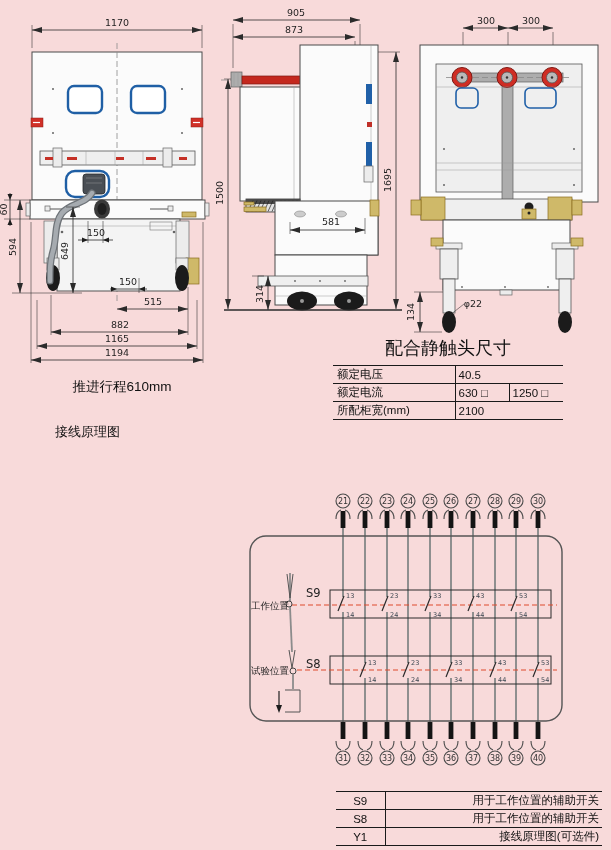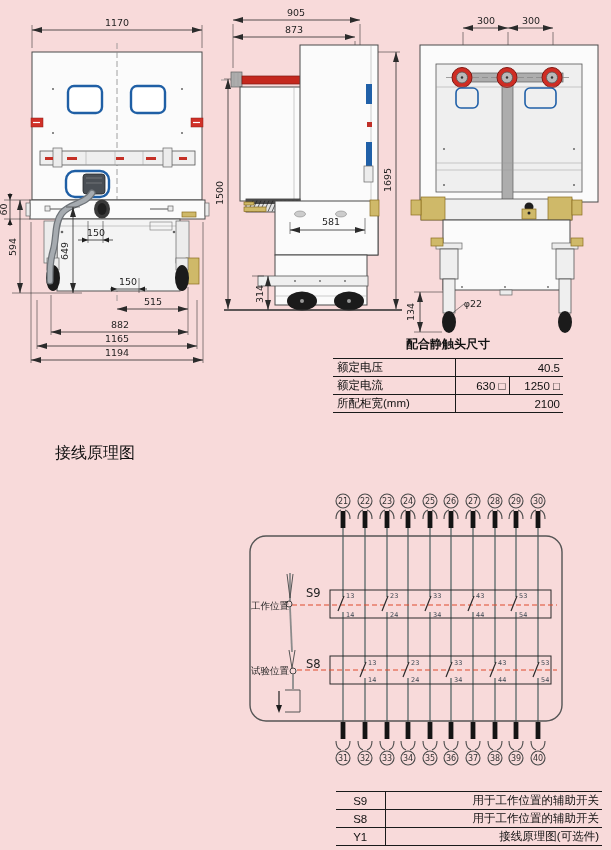--- a/index.html
+++ b/index.html
@@ -48,29 +48,29 @@
   .blade{stroke:#2b2b2b;stroke-width:1.2}
   .cn{font-size:6.5px;fill:#3d4852}
   .rdash{stroke:#dd4a2c;stroke-width:1.1;stroke-dasharray:5 3;fill:none}
   .mech{stroke:#8c8c8c;stroke-width:1.8}
   .mechT{stroke:#555;stroke-width:1;fill:none}
   .roller{fill:#f8dada;stroke:#444;stroke-width:1}
   .poslbl{font-size:9.5px;fill:#1f1f1f}
   .slbl{font-size:11.5px;fill:#1f1f1f}
   
   .caption-front{position:absolute;left:60px;top:378px;width:124px;text-align:center;font-size:13.5px;color:#111}
-  .caption-wiring{position:absolute;left:55px;top:443px;font-size:16px;color:#111}
+  .caption-wiring{position:absolute;left:55px;top:423px;font-size:13px;color:#111}
   
   .spec-table{position:absolute;left:333px;top:336px;width:230px}
-  .spec-table .ttl{text-align:center;font-size:12px;font-weight:bold;color:#111;margin-bottom:5px}
+  .spec-table .ttl{text-align:center;font-size:18px;font-weight:normal;color:#111;margin-bottom:5px}
   .spec-table table,.legend-table table{border-collapse:collapse;width:100%;font-size:11.5px;color:#111;table-layout:fixed}
   .spec-table td,.legend-table td{height:17px;padding:0 3px;border-top:1.4px solid #1a1a1a;overflow:hidden;white-space:nowrap}
   .spec-table tr.last td,.legend-table tr.last td{border-bottom:1.4px solid #1a1a1a}
   .spec-table td.lbl{text-align:left;padding-left:4px}
-  .spec-table td.val{text-align:right;border-left:1.4px solid #1a1a1a}
+  .spec-table td.val{text-align:left;border-left:1.4px solid #1a1a1a}
   .legend-table{position:absolute;left:336px;top:791px;width:266px}
   .legend-table td.code{text-align:center}
   .legend-table td.desc{text-align:right;border-left:1.4px solid #1a1a1a}
 </style>
 </head>
 <body>
 
 <div class="page">
 
 <svg width="611" height="850" viewBox="0 0 611 850">
@@ -513,20 +513,21 @@
           <circle class="tc" cx="516" cy="758" r="7"></circle>
           <text class="tn" x="516" y="761">39</text>
     <rect class="pin" x="535.6" y="722" width="4.8" height="17"></rect>
           <path class="sock" d="M536 750C533 749 531 746 531 741M540 750C543 749 545 746 545 741"></path>
           <circle class="tc" cx="538" cy="758" r="7"></circle>
           <text class="tn" x="538" y="761">40</text>
   </g>
 </g>
 </svg>
 
+<div class="caption-front">推进行程610mm</div>
 <div class="caption-wiring">接线原理图</div>
 
 <div class="spec-table">
   <div class="ttl">配合静触头尺寸</div>
   <table>
     <colgroup>
           <col style="width:122px">
           <col style="width:54px">
           <col style="width:54px">
         </colgroup>

